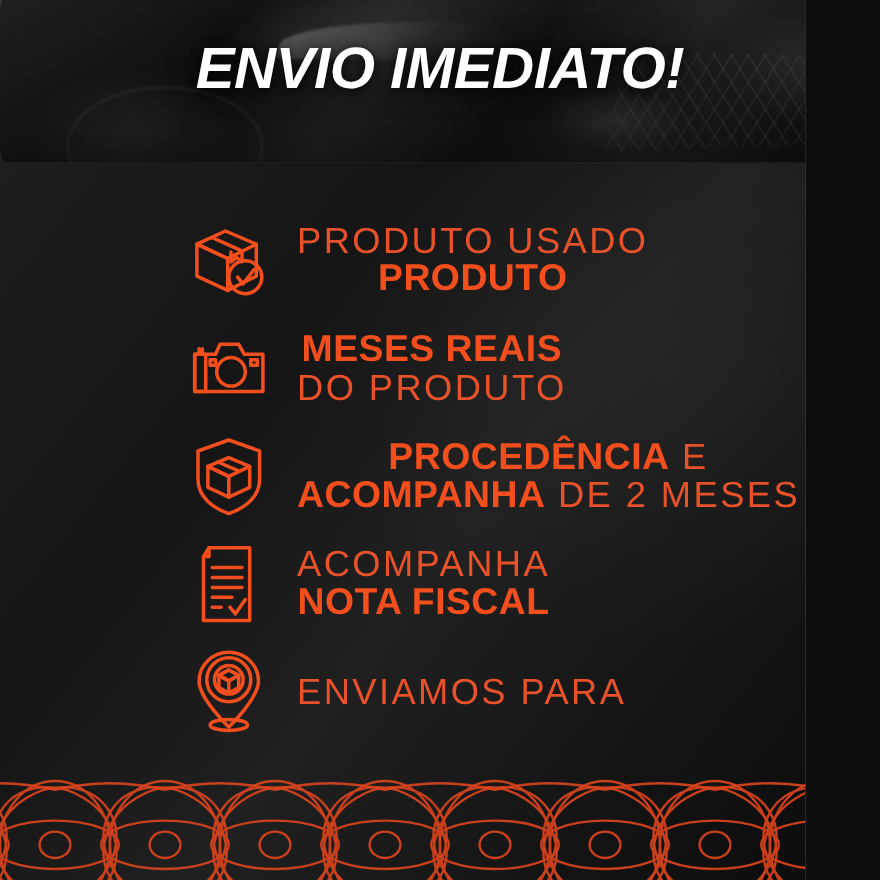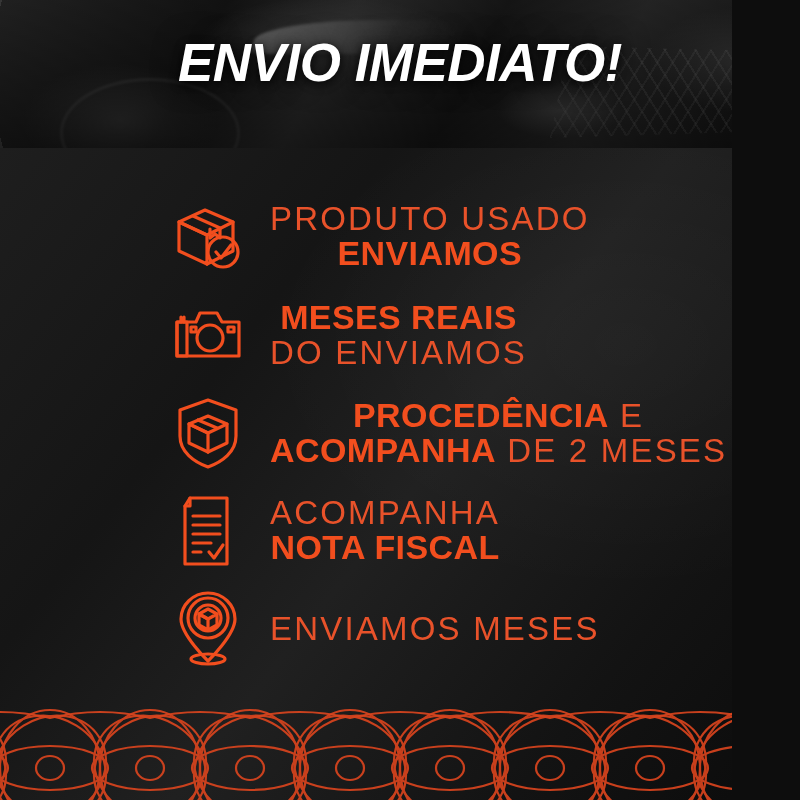--- a/index.html
+++ b/index.html
@@ -168,38 +168,38 @@
             <path d="M8 20 L34 8 L62 20 L36 33 Z"></path>
             <path d="M8 20 L8 49 L36 62 L36 33 Z"></path>
             <path d="M62 20 L62 49 L36 62"></path>
             <path d="M22 14 L49 26 L49 36 L44 32 L39 36 L39 27"></path>
             <circle cx="52" cy="50" r="15"></circle>
             <path d="M45 50 L50 56 L60 43"></path>
           </svg>
         </div>
         <div class="feature-text">
           <span class="line t-light">PRODUTO USADO</span>
-          <span class="line t-bold">ENVIAMOS</span>
+          <span class="line t-bold">PRODUTO</span>
         </div>
       </div>
 
       <div class="feature-row">
         <div class="feature-icon">
           <svg width="72" height="62" viewBox="0 0 72 62" fill="none" stroke="#f24e1e" stroke-width="3.2" stroke-linejoin="round" stroke-linecap="round">
             <path d="M5 18 L5 52 L67 52 L67 18 L50 18 L45 9 L28 9 L24 18 Z"></path>
             <circle cx="38" cy="34" r="13"></circle>
             <rect x="5" y="18" width="10" height="34"></rect>
             <rect x="19" y="23" width="5" height="5"></rect>
             <rect x="56" y="23" width="6" height="5"></rect>
             <path d="M9 13 L9 18 M12 13 L12 18"></path>
           </svg>
         </div>
         <div class="feature-text">
           <span class="line t-bold">MESES REAIS</span>
-          <span class="line t-light">DO ENVIAMOS</span>
+          <span class="line t-light">DO PRODUTO</span>
         </div>
       </div>
 
       <div class="feature-row">
         <div class="feature-icon">
           <svg width="68" height="74" viewBox="0 0 68 74" fill="none" stroke="#f24e1e" stroke-width="3.2" stroke-linejoin="round" stroke-linecap="round">
             <path d="M34 4 L62 14 L62 40 C62 56 48 66 34 71 C20 66 6 56 6 40 L6 14 Z"></path>
             <path d="M15 28 L34 20 L53 28 L34 37 Z"></path>
             <path d="M15 28 L15 47 L34 56 L34 37 Z"></path>
             <path d="M53 28 L53 47 L34 56"></path>
@@ -234,21 +234,21 @@
             <path d="M33 4 C18 4 6 16 6 30 C6 46 33 72 33 72 C33 72 60 46 60 30 C60 16 48 4 33 4 Z"></path>
             <circle cx="33" cy="29" r="20"></circle>
             <circle cx="33" cy="29" r="13"></circle>
             <path d="M24 25 L33 20 L42 25 L33 30 Z"></path>
             <path d="M24 25 L24 36 L33 41 L33 30 Z"></path>
             <path d="M42 25 L42 36 L33 41"></path>
             <ellipse cx="33" cy="70" rx="17" ry="5"></ellipse>
           </svg>
         </div>
         <div class="feature-text">
-          <span class="line t-light">ENVIAMOS MESES</span>
+          <span class="line t-light">ENVIAMOS PARA</span>
         </div>
       </div>
 
     </div>
 
     <div class="pattern">
       <svg width="800" height="110" viewBox="0 0 800 110" fill="none" stroke="#d8441e" stroke-width="2.2">
         <defs>
           <g id="lat">
             <ellipse cx="50" cy="78" rx="50" ry="58"></ellipse>

